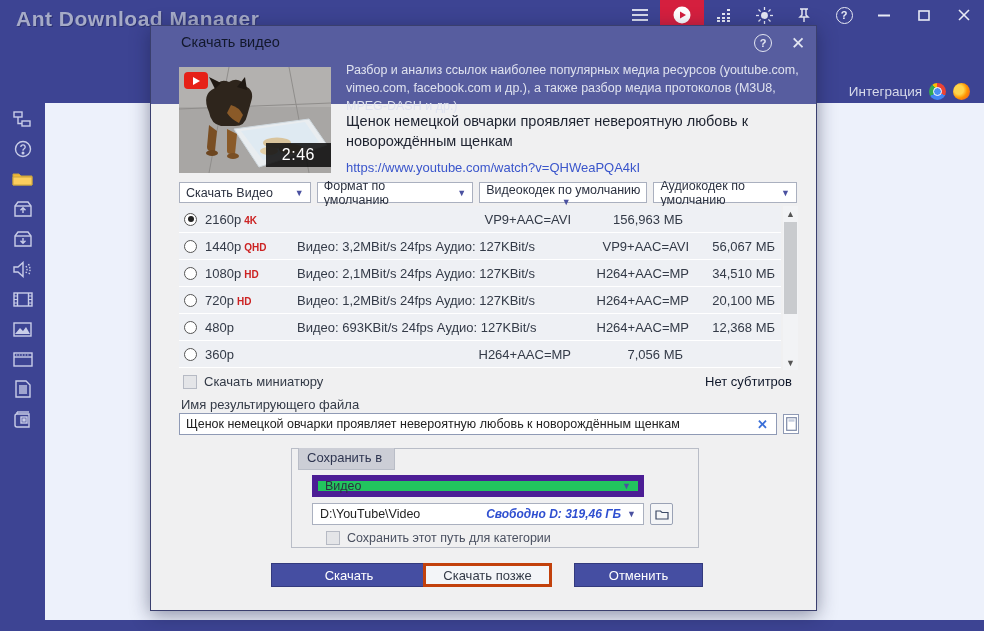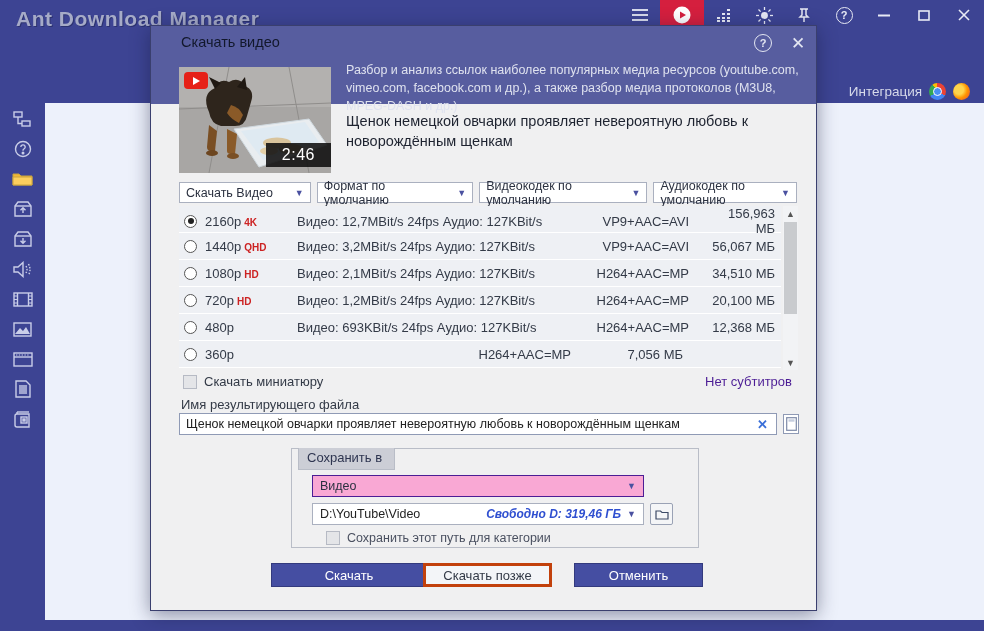--- a/index.html
+++ b/index.html
@@ -62,57 +62,57 @@
               font-size:16px; padding:3px 16px; letter-spacing:.5px; }
 
   .video-title { position:absolute; left:195px; top:86px; width:445px; font-size:14.5px; color:#1e2330; line-height:1.35; }
   .video-url { position:absolute; left:195px; top:134px; font-size:13px; color:#3a55cb; text-decoration:none; }
 
   
   .dd-row { position:absolute; left:28px; top:156px; width:618px; display:flex; gap:6px; }
   .dd { height:21px; background:#fff; border:1px solid #aab0bf; display:flex; align-items:center;
         justify-content:space-between; padding:0 6px; font-size:12.5px; color:#2b3140; }
   .dd .arr { color:#4a51a0; font-size:9px; margin-left:6px; }
-  .dd1 { width:133px; } .dd2 { width:158px; } .dd3 { width:170px; } .dd4 { width:145px; }
+  .dd1 { width:133px; } .dd2 { width:158px; } .dd3 { width:170px;flex-direction:column; } .dd4 { width:145px; }
 
   
   .qlist { position:absolute; left:28px; top:180px; width:602px; }
   .qrow { height:27px; display:grid; grid-template-columns:26px 92px 1fr 118px 92px; align-items:center;
           background:#eef0f4; border-bottom:1px solid #fff; font-size:13px; color:#333a47; }
   .radio { width:13px; height:13px; border:1.5px solid #555; border-radius:50%; background:#fff;
            margin-left:5px; position:relative; }
   .radio.sel::after { content:""; position:absolute; inset:2.5px; background:#222; border-radius:50%; }
   .qres { display:flex; align-items:baseline; gap:3px; }
   .qbadge { color:#c22; font-size:10px; font-weight:bold; }
   .qcodec { text-align:right; } .qsize { text-align:right; padding-right:6px;margin-left:20px; }
   .scrollbar { position:absolute; left:632px; top:180px; width:15px; height:164px; background:#f2f3f5; }
   .sb-arrow { height:15px; display:flex; align-items:center; justify-content:center; color:#555; font-size:9px; }
   .sb-thumb { position:absolute; left:1px; right:1px; top:16px; height:92px; background:#c9cbce; }
 
   
   .cb { width:14px; height:14px; background:#e4e5e8; border:1px solid #b6bac4; display:inline-block; vertical-align:-2px; }
   .thumb-cb-row { position:absolute; left:32px; top:348px; display:flex; align-items:center; gap:7px; font-size:13px; color:#333a47; }
-  .subtitles { position:absolute; right:24px; top:348px; font-size:13px; color:#4c1d95; }
+  .subtitles { position:absolute; right:24px; top:348px; font-size:13px; color:#0f172a; }
 
   .fname-label { position:absolute; left:30px; top:371px; font-size:13px; color:#333a47; }
   .fname-wrap { position:absolute; left:28px; top:387px; width:598px; height:22px; background:#fff;
                 border:1px solid #8f9ab5; display:flex; align-items:center; }
   .fname-text { flex:1; padding:0 6px; font-size:12.5px; color:#222; white-space:nowrap; overflow:hidden; }
   .fname-x { color:#3a6fd8; font-weight:bold; font-size:13px; padding:0 8px; }
   .paste-btn { position:absolute; left:632px; top:388px; width:16px; height:20px; border:1px solid #8f9ab5;
                background:#fff; display:flex; align-items:center; justify-content:center; }
   .paste-btn svg { display:block; }
 
   
   .save-group { position:absolute; left:140px; top:422px; width:408px; height:100px;
                 border:1px solid #b9bdc7; background:#f0f0f1; }
   .sg-tab { position:absolute; left:6px; top:-1px; background:#ccced6; border:1px solid #b9bdc7; border-top:none;
             padding:2px 12px 4px 8px; font-size:13px; color:#2e3550; }
-  .sg-select { position:absolute; left:20px; top:26px; width:332px; height:22px; background:#f9a8d4;
-               border:1px solid #4c1d95; display:flex; align-items:center; justify-content:space-between;
+  .sg-select { position:absolute; left:20px; top:26px; width:332px; height:22px; background:#22c55e;
+               border:6px solid #4c1d95; display:flex; align-items:center; justify-content:space-between;
                padding:0 7px; font-size:12.5px; }
   .sg-select .arr { color:#4a51a0; font-size:9px; }
   .sg-path { position:absolute; left:20px; top:54px; width:332px; height:22px; background:#fff;
              border:1px solid #aab0bf; display:flex; align-items:center; padding:0 7px; font-size:12.5px; }
   .sg-path .path-text { flex:1; color:#222; }
   .free-space { color:#2f4fd0; font-style:italic; font-weight:bold; font-size:12px; margin-right:6px; }
   .folder-btn { position:absolute; left:358px; top:54px; width:23px; height:22px; background:#f4f5f7;
                 border:1px solid #9aa2b5; border-radius:2px; display:flex; align-items:center; justify-content:center; }
   .sg-cb-row { position:absolute; left:34px; top:82px; display:flex; align-items:center; gap:7px; font-size:12.5px; color:#4a5060; }
 
@@ -329,20 +329,21 @@
         <path d="M30 58 l-2 22 q0 4 4 4 l4 0 l2 -20 Z" fill="#7a4f24"></path>
         <path d="M48 62 l0 22 q0 3 4 3 l4 0 l2 -20 Z" fill="#8a5a28"></path>
         <ellipse cx="33" cy="86" rx="6" ry="3" fill="#6d4620"></ellipse>
         <ellipse cx="54" cy="89" rx="6" ry="3" fill="#7a4f24"></ellipse>
       </svg>
       <span class="yt-badge"></span>
       <span class="duration">2:46</span>
     </div>
 
     <div class="video-title">Щенок немецкой овчарки проявляет невероятную любовь к новорождённым щенкам</div>
+    <a class="video-url" href="#">https://www.youtube.com/watch?v=QHWeaPQA4kI</a>
 
     <div class="dd-row">
       <div class="dd dd1">
           <span>Скачать Видео</span>
           <span class="arr">▼</span>
         </div>
       <div class="dd dd2">
           <span>Формат по умолчанию</span>
           <span class="arr">▼</span>
         </div>
@@ -356,21 +357,20 @@
         </div>
     </div>
 
     <div class="qlist" id="qlist">
       <div class="qrow">
         <span class="radio sel"></span>
         <span class="qres">
             <span class="res-txt">2160p</span>
             <span class="qbadge">4K</span>
           </span>
-        <span class="qdetails">Видео: 12,7MBit/s 24fps Аудио: 127KBit/s</span>
         <span class="qcodec">VP9+AAC=AVI</span>
         <span class="qsize">156,963 МБ</span>
       </div>
 
       <div class="qrow">
         <span class="radio"></span>
         <span class="qres">
             <span class="res-txt">1440p</span>
             <span class="qbadge">QHD</span>
           </span>

